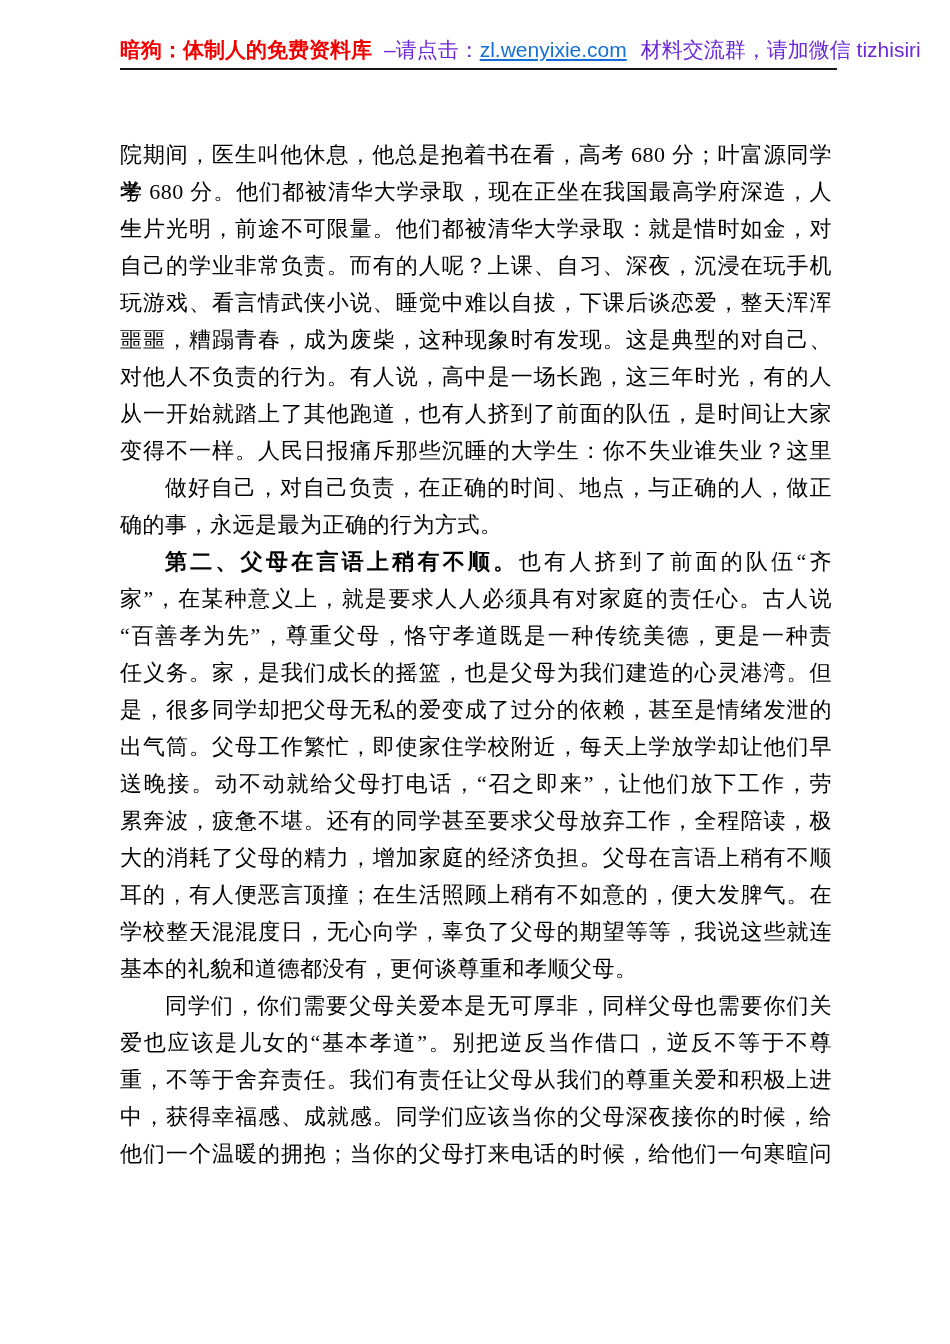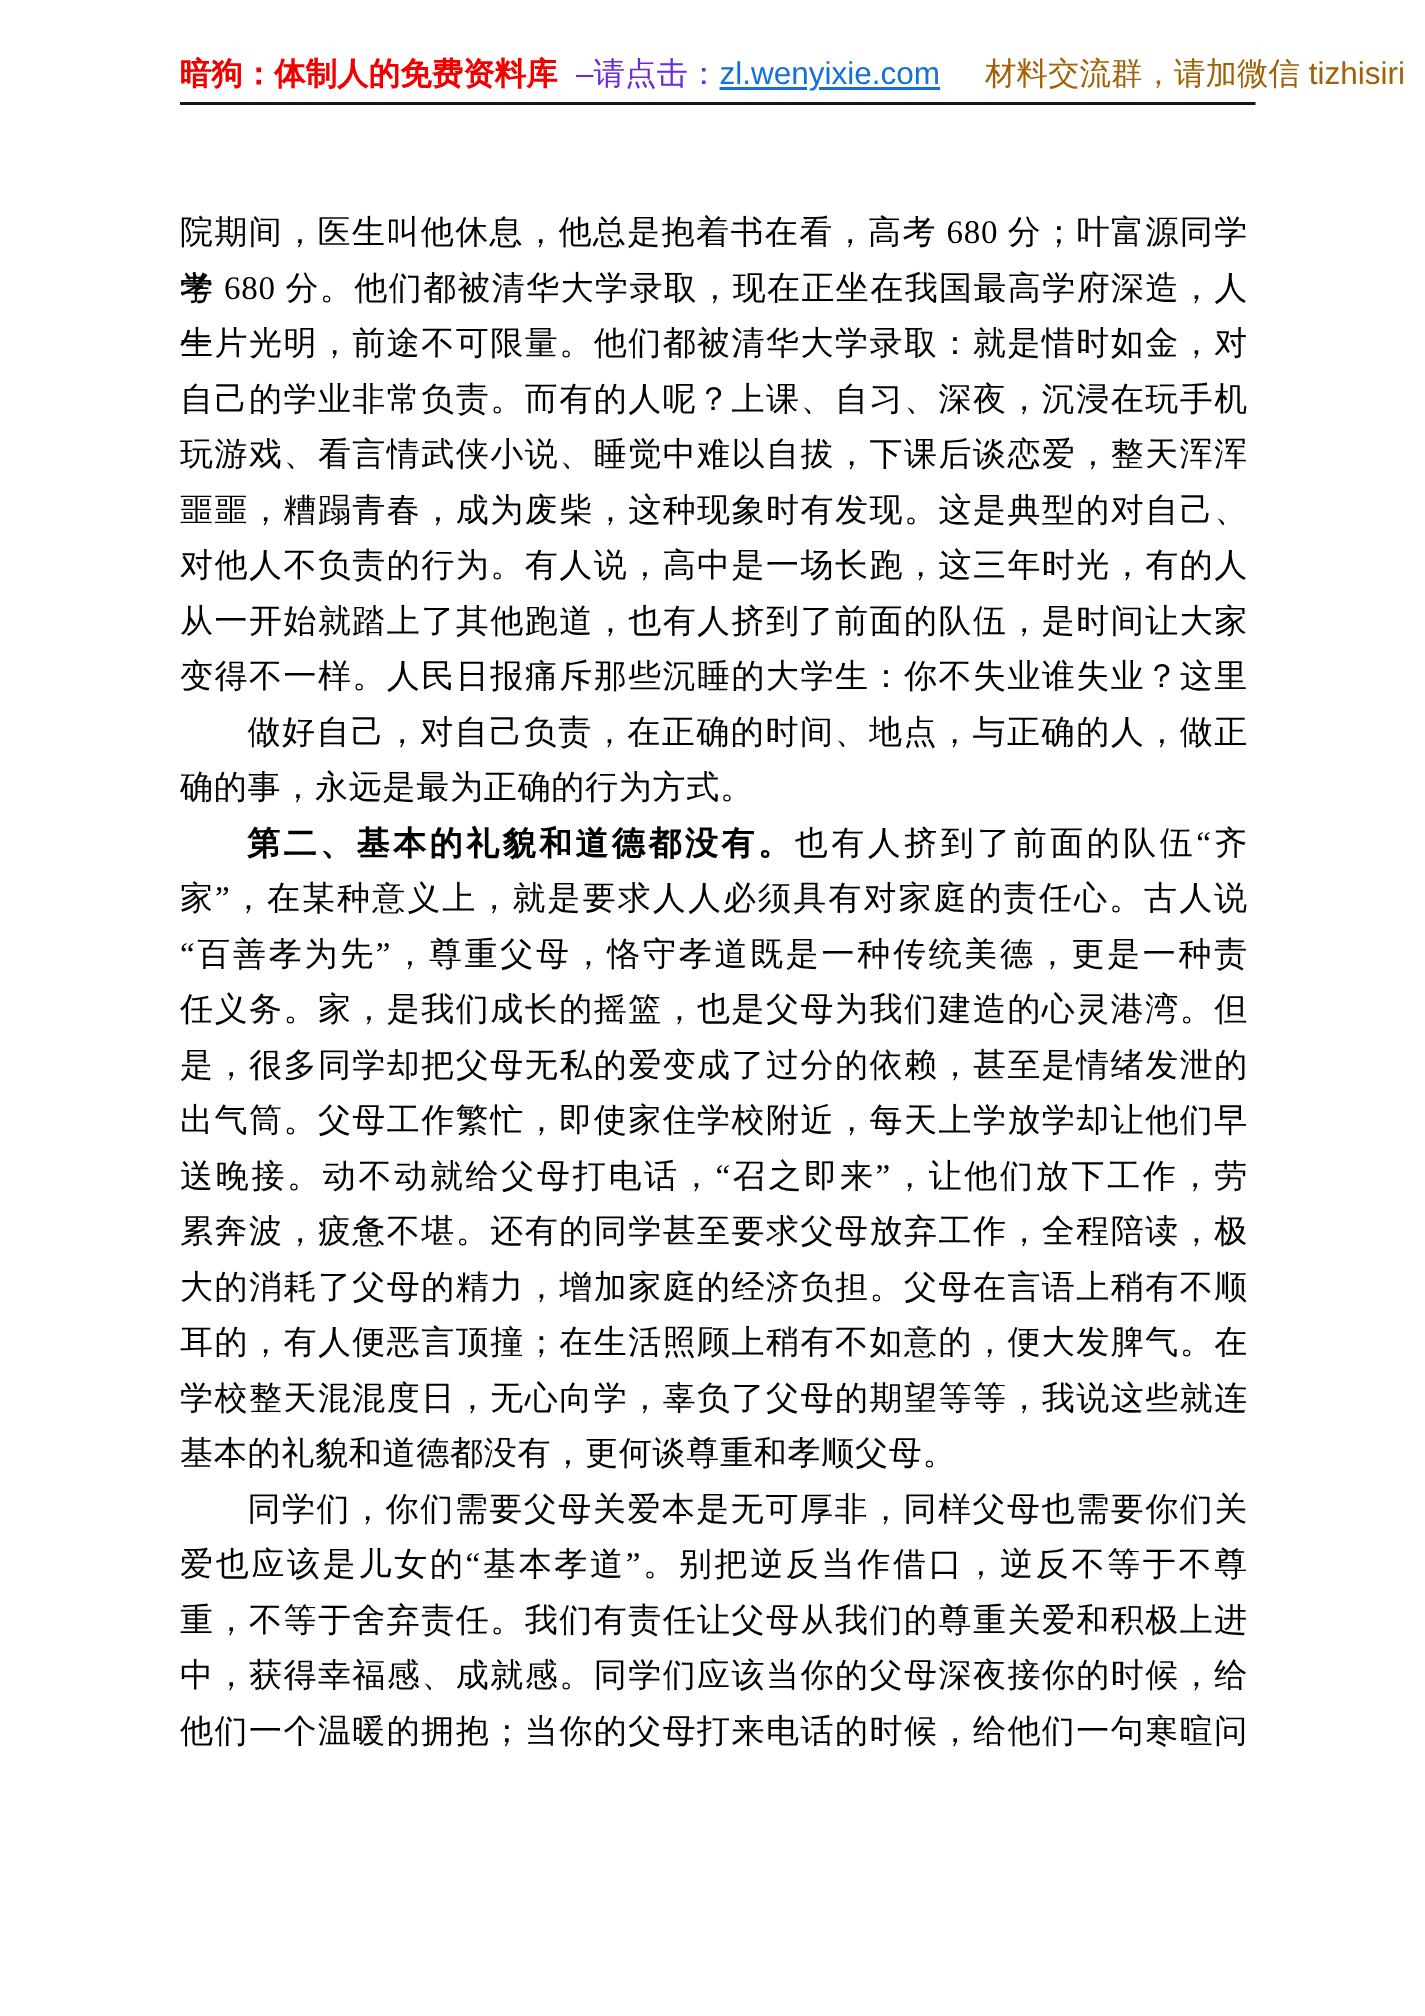--- a/index.html
+++ b/index.html
@@ -37,22 +37,22 @@
   .prompt {
     color: #6d28d9;
     margin-left: 12px;
   }
   .link {
     color: var(--link-color, #1470d6);
     text-decoration: underline;
     cursor: pointer;
   }
   .suffix {
-    color: #a16207;
-    margin-left: 30px;
+    color: #6d28d9;
+    margin-left: 14px;
   }
   
   .doc-body {
     position: absolute;
     top: 112px;
     left: 120px;
     width: 712px;
     margin-top: 24px;
   }
   .line {
@@ -88,21 +88,21 @@
       <div class="line">考 680 分。他们都被清华大学录取，现在正坐在我国最高学府深造，人生</div>
       <div class="line">一片光明，前途不可限量。他们都被清华大学录取：就是惜时如金，对</div>
       <div class="line">自己的学业非常负责。而有的人呢？上课、自习、深夜，沉浸在玩手机</div>
       <div class="line">玩游戏、看言情武侠小说、睡觉中难以自拔，下课后谈恋爱，整天浑浑</div>
       <div class="line">噩噩，糟蹋青春，成为废柴，这种现象时有发现。这是典型的对自己、</div>
       <div class="line">对他人不负责的行为。有人说，高中是一场长跑，这三年时光，有的人</div>
       <div class="line">从一开始就踏上了其他跑道，也有人挤到了前面的队伍，是时间让大家</div>
       <div class="line">变得不一样。人民日报痛斥那些沉睡的大学生：你不失业谁失业？这里</div>
       <div class="line indent">做好自己，对自己负责，在正确的时间、地点，与正确的人，做正</div>
       <div class="line end">确的事，永远是最为正确的行为方式。</div>
-      <div class="line indent"><span class="bold">第二、基本的礼貌和道德都没有。</span><span>也有人挤到了前面的队伍“齐</span></div>
+      <div class="line indent"><span class="bold">第二、父母在言语上稍有不顺。</span><span>也有人挤到了前面的队伍“齐</span></div>
       <div class="line">家”，在某种意义上，就是要求人人必须具有对家庭的责任心。古人说</div>
       <div class="line">“百善孝为先”，尊重父母，恪守孝道既是一种传统美德，更是一种责</div>
       <div class="line">任义务。家，是我们成长的摇篮，也是父母为我们建造的心灵港湾。但</div>
       <div class="line">是，很多同学却把父母无私的爱变成了过分的依赖，甚至是情绪发泄的</div>
       <div class="line">出气筒。父母工作繁忙，即使家住学校附近，每天上学放学却让他们早</div>
       <div class="line">送晚接。动不动就给父母打电话，“召之即来”，让他们放下工作，劳</div>
       <div class="line">累奔波，疲惫不堪。还有的同学甚至要求父母放弃工作，全程陪读，极</div>
       <div class="line">大的消耗了父母的精力，增加家庭的经济负担。父母在言语上稍有不顺</div>
       <div class="line">耳的，有人便恶言顶撞；在生活照顾上稍有不如意的，便大发脾气。在</div>
       <div class="line">学校整天混混度日，无心向学，辜负了父母的期望等等，我说这些就连</div>

